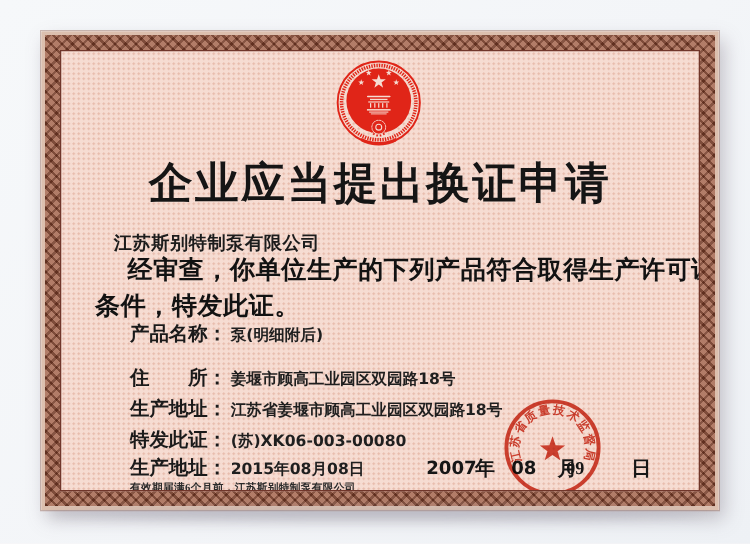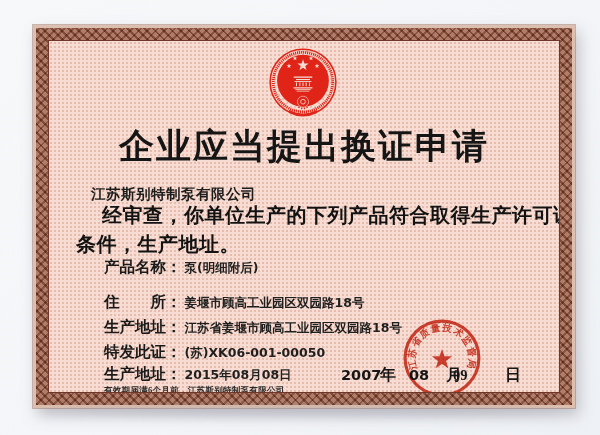--- a/index.html
+++ b/index.html
@@ -100,33 +100,33 @@
       <circle cx="50" cy="78" r="8" fill="#e02518" stroke="#f6dcd2" stroke-width="1"></circle>
       <circle cx="50" cy="78" r="3.4" fill="none" stroke="#f6dcd2" stroke-width="1.2"></circle>
       <circle cx="50" cy="78" r="9.6" fill="none" stroke="#e02518" stroke-width="2.4" stroke-dasharray="1.8 2.2"></circle>
 
       <path d="M30,90 Q50,100 70,90 L70,94 Q50,104 30,94 Z" fill="#e02518"></path>
     </svg>
 
     <div class="title">企业应当提出换证申请</div>
     <div class="company">江苏斯别特制泵有限公司</div>
     <div class="stmt1">经审查，你单位生产的下列产品符合取得生产许可证</div>
-    <div class="stmt2">条件，生产地址。</div>
+    <div class="stmt2">条件，特发此证。</div>
 
     <div class="row row-product">
       <span class="lbl">产品名称：</span><span class="val">泵(明细附后)</span>
     </div>
     <div class="row row-residence">
       <span class="lbl">住　　所：</span><span class="val">姜堰市顾高工业园区双园路18号</span>
     </div>
     <div class="row row-prod-addr">
       <span class="lbl">生产地址：</span><span class="val">江苏省姜堰市顾高工业园区双园路18号</span>
     </div>
     <div class="row row-cert-no">
-      <span class="lbl">特发此证：</span><span class="val">(苏)XK06-001-00050</span>
+      <span class="lbl">特发此证：</span><span class="val">(苏)XK06-003-00080</span>
     </div>
     <div class="row row-valid">
       <span class="lbl">生产地址：</span><span class="val">2015年08月08日</span>
     </div>
 
     <div class="note">有效期届满6个月前，江苏斯别特制泵有限公司。</div>
 
     <div class="date-line">
       <span class="d-num d-year">2007</span>
       <span class="d-cn  d-year-l">年</span>

